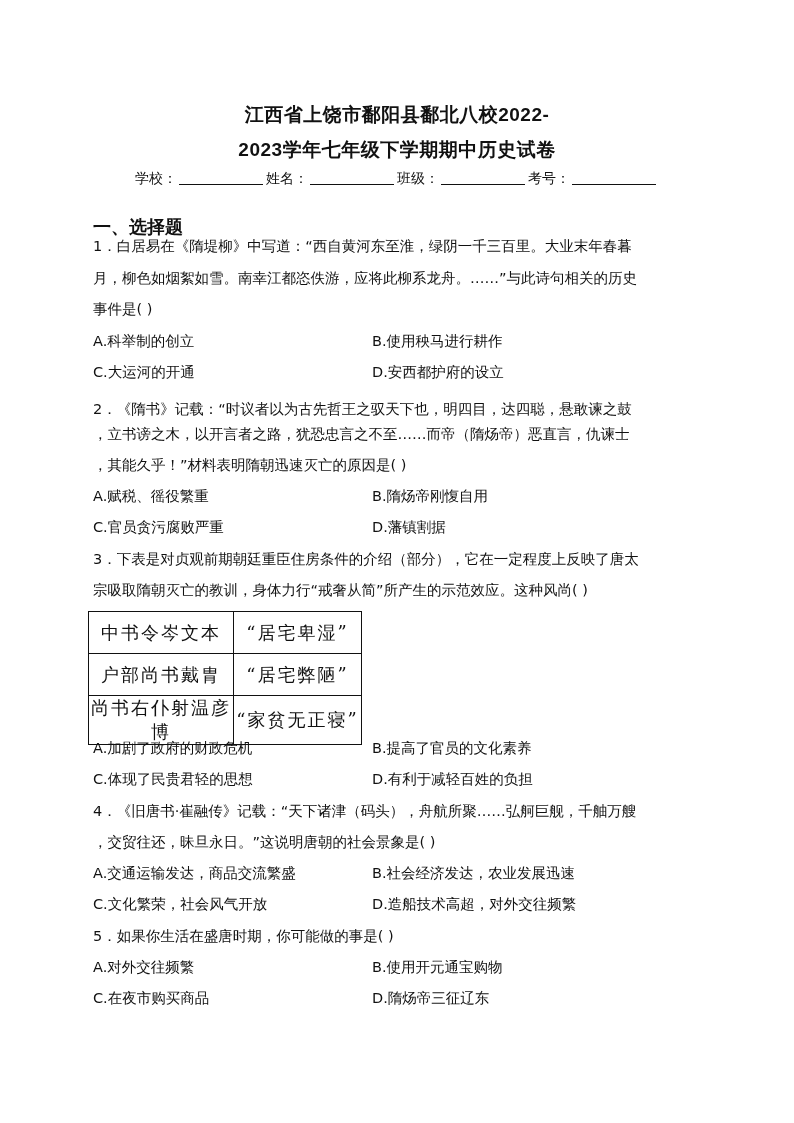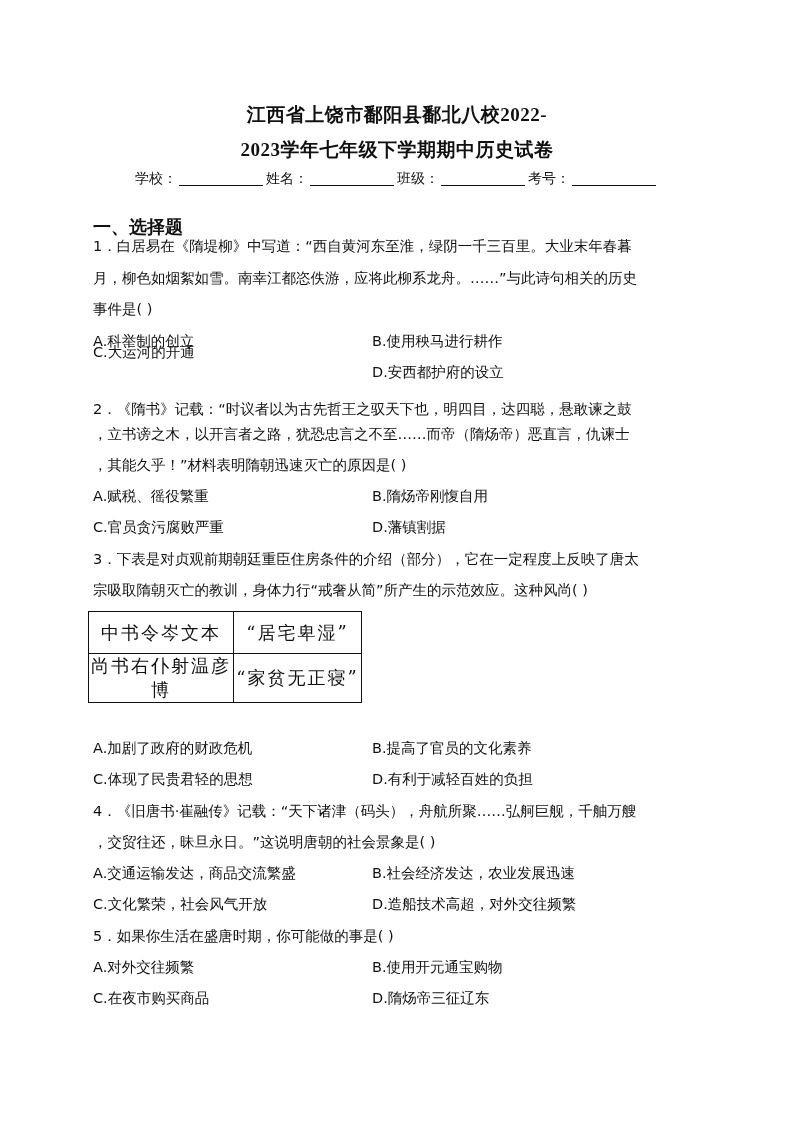--- a/index.html
+++ b/index.html
@@ -3,31 +3,31 @@
   <meta charset="utf-8">
   <style>
     html, body { margin: 0; padding: 0; background: #ffffff; }
     body {
       width: 794px; height: 1123px; position: relative; overflow: hidden;
       font-family: "DejaVu Sans", "Liberation Sans", sans-serif;
       color: #111111;
     }
     .title {
       position: absolute; left: 0; width: 794px; text-align: center;
-      font-family: Liberation Serif, serif;
+      font-family: Liberation Sans, sans-serif;
       font-weight: bold; font-size: 19px; letter-spacing: 0.5px;
     }
     .title.l1 { top: 102px; }
     .title.l2 { top: 137px; }
     .info-line {
       position: absolute; top: 170px; left: 0; width: 794px;
       display: flex; justify-content: center; align-items: flex-end;
       font-size: 14px;
     }
-    .info-field { display: inline-flex; align-items: center; }
+    .info-field { display: inline-flex; align-items: flex-start; }
     .info-label { white-space: nowrap; }
     .blank {
       display: inline-block; width: 84px; height: 14px;
       border-bottom: 1px solid #111; margin: 0 3px 2px 2px;
     }
     .section {
       position: absolute; left: 93px; top: 215px;
       font-weight: bold; font-size: 18px;
     }
     .line {
@@ -77,39 +77,43 @@
     </span>
   </div>
 
   <div class="section">一、选择题</div>
 
   <div class="line" style="top:236px">1．白居易在《隋堤柳》中写道：“西自黄河东至淮，绿阴一千三百里。大业末年春暮</div>
   <div class="line" style="top:268px">月，柳色如烟絮如雪。南幸江都恣佚游，应将此柳系龙舟。……”与此诗句相关的历史</div>
   <div class="line" style="top:299px">事件是(  )</div>
   <div class="opt col-a" style="top:331px">A.科举制的创立</div>
   <div class="opt col-b" style="top:331px">B.使用秧马进行耕作</div>
-  <div class="opt col-a" style="top:342px">C.大运河的开通</div>
+  <div class="opt col-a" style="top:362px">C.大运河的开通</div>
   <div class="opt col-b" style="top:362px">D.安西都护府的设立</div>
 
   <div class="line" style="top:399px">2．《隋书》记载：“时议者以为古先哲王之驭天下也，明四目，达四聪，悬敢谏之鼓</div>
   <div class="line" style="top:424px">，立书谤之木，以开言者之路，犹恐忠言之不至……而帝（隋炀帝）恶直言，仇谏士</div>
   <div class="line" style="top:455px">，其能久乎！”材料表明隋朝迅速灭亡的原因是(  )</div>
   <div class="opt col-a" style="top:486px">A.赋税、徭役繁重</div>
   <div class="opt col-b" style="top:486px">B.隋炀帝刚愎自用</div>
   <div class="opt col-a" style="top:517px">C.官员贪污腐败严重</div>
   <div class="opt col-b" style="top:517px">D.藩镇割据</div>
 
   <div class="line" style="top:549px">3．下表是对贞观前期朝廷重臣住房条件的介绍（部分），它在一定程度上反映了唐太</div>
   <div class="line" style="top:580px">宗吸取隋朝灭亡的教训，身体力行“戒奢从简”所产生的示范效应。这种风尚(  )</div>
 
   <table class="tbl">
     <tbody>
         <tr>
       <td class="c1">中书令岑文本</td>
       <td class="c2">“居宅卑湿”</td>
+    </tr>
+    <tr>
+      <td class="c1">户部尚书戴胄</td>
+      <td class="c2">“居宅弊陋”</td>
     </tr>
     <tr>
       <td class="c1">尚书右仆射温彦博</td>
       <td class="c2">“家贫无正寝”</td>
     </tr>
   </tbody>
     </table>
 
   <div class="opt col-a" style="top:738px">A.加剧了政府的财政危机</div>
   <div class="opt col-b" style="top:738px">B.提高了官员的文化素养</div>

